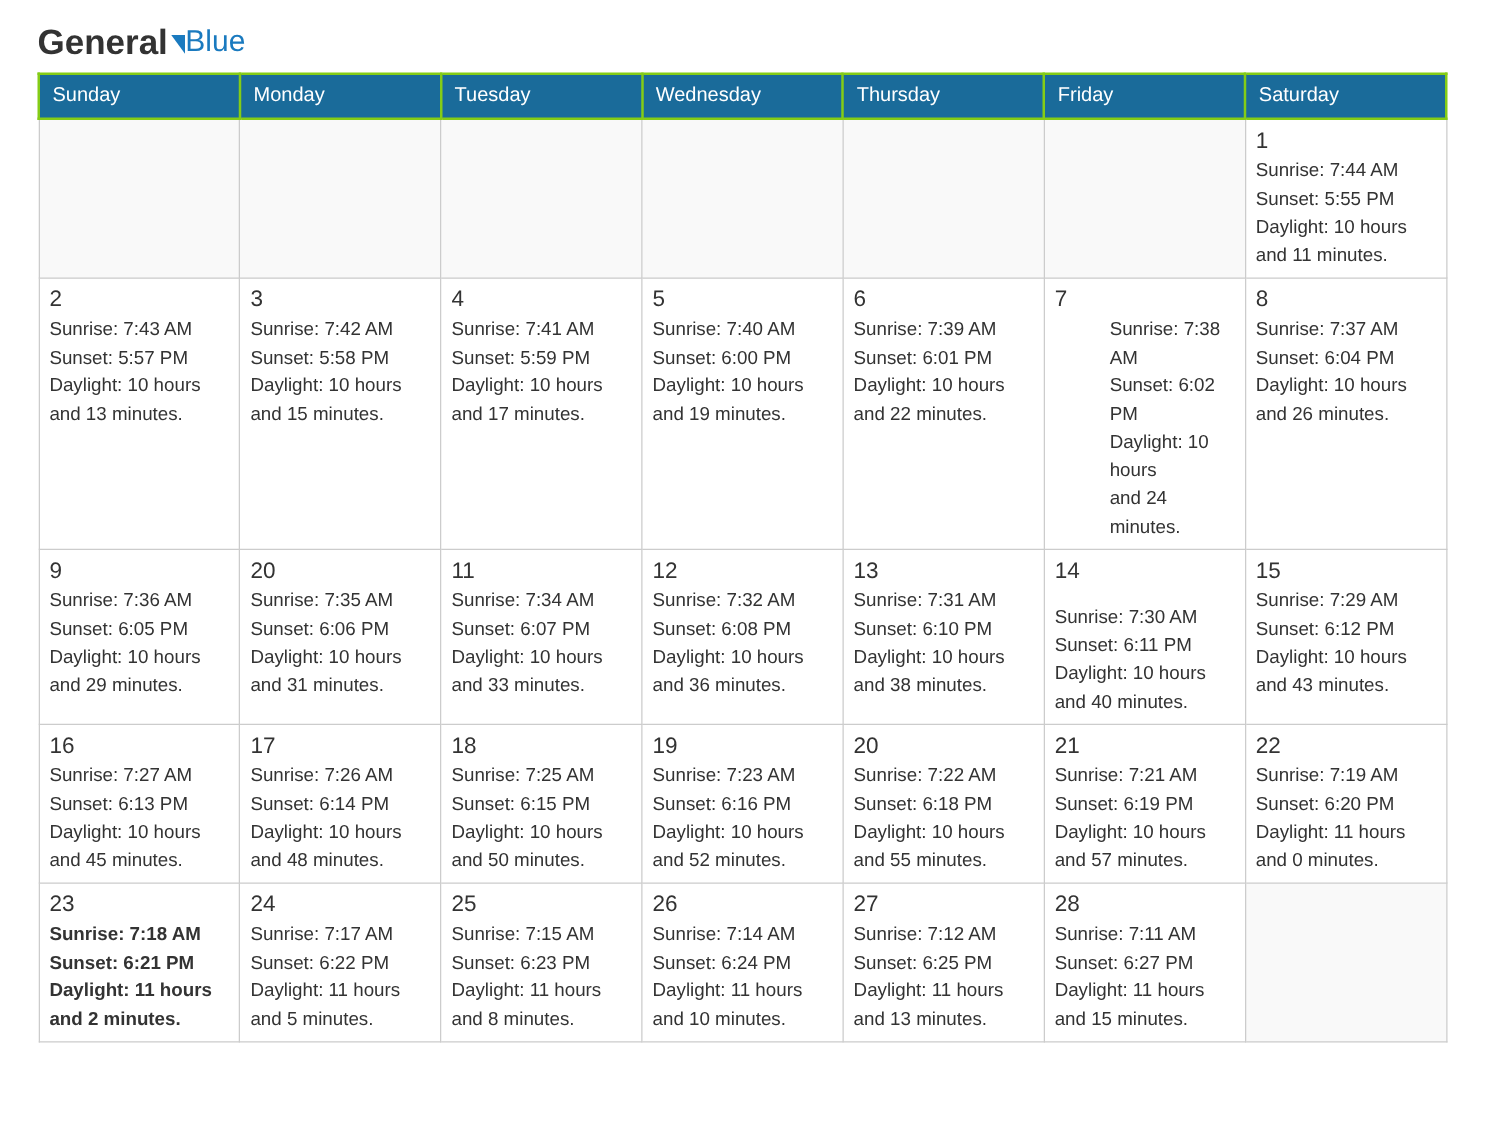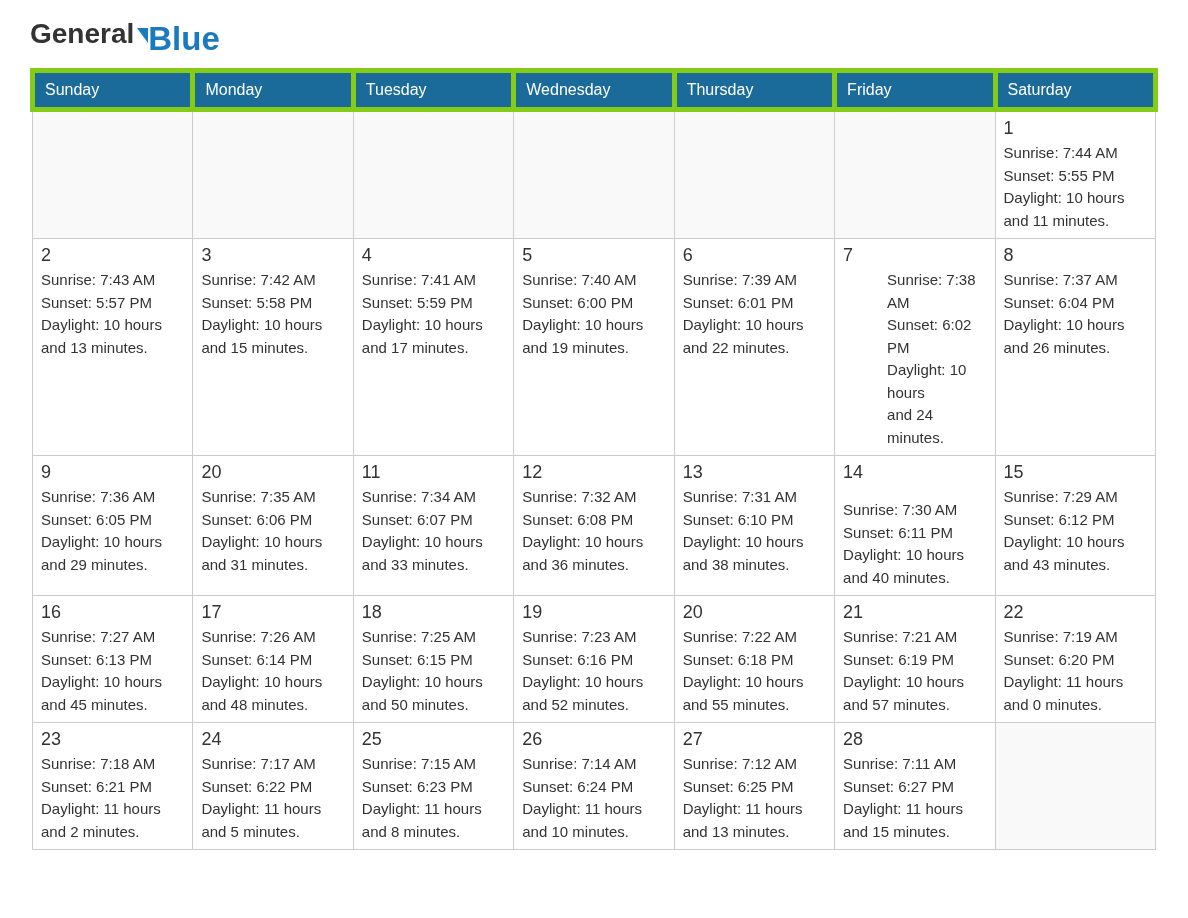--- a/index.html
+++ b/index.html
@@ -22,22 +22,22 @@
       align-items: flex-start;
     }
     .logo-text {
       font-size: 28px;
       font-weight: bold;
       color: #333;
       line-height: 1;
     }
     .logo-line2 {
       color: #1a7abf;
-      font-size: 33px;
-      font-weight: bold;
+      font-size: 24px;
+      font-weight: normal;
     }
     .title-section {
       text-align: right;
     }
     .calendar-title {
       font-size: 52px;
       font-weight: bold;
       color: #222;
       line-height: 1.1;
     }
@@ -50,21 +50,21 @@
       border-collapse: collapse;
       margin-top: 10px;
     }
     .calendar th {
       background-color: #1a6b9a;
       color: #fff;
       text-align: left;
       padding: 8px 10px;
       font-size: 16px;
       font-weight: normal;
-      border: 5px solid #84cc16;
+      border: 2px solid #84cc16;
     }
     .calendar td {
       border: 1px solid #ccc;
       vertical-align: top;
       padding: 6px 8px;
       width: 14.28%;
       min-height: 100px;
       font-size: 13px;
       color: #333;
     }
@@ -280,21 +280,21 @@
           <span class="day-number">22</span>
           <div class="day-info" style="white-space: pre-line;">Sunrise: 7:19 AM
 Sunset: 6:20 PM
 Daylight: 11 hours
 and 0 minutes.</div>
         </td>
       </tr>
       <tr class="week-row">
         <td>
           <span class="day-number">23</span>
-          <div class="day-info" style="white-space: pre-line;">Sunrise: 7:18 AM
+          <div class="day-info" style="white-space: pre-line; font-weight: bold;">Sunrise: 7:18 AM
 Sunset: 6:21 PM
 Daylight: 11 hours
 and 2 minutes.</div>
         </td>
         <td>
           <span class="day-number">24</span>
           <div class="day-info" style="white-space: pre-line;">Sunrise: 7:17 AM
 Sunset: 6:22 PM
 Daylight: 11 hours
 and 5 minutes.</div>

